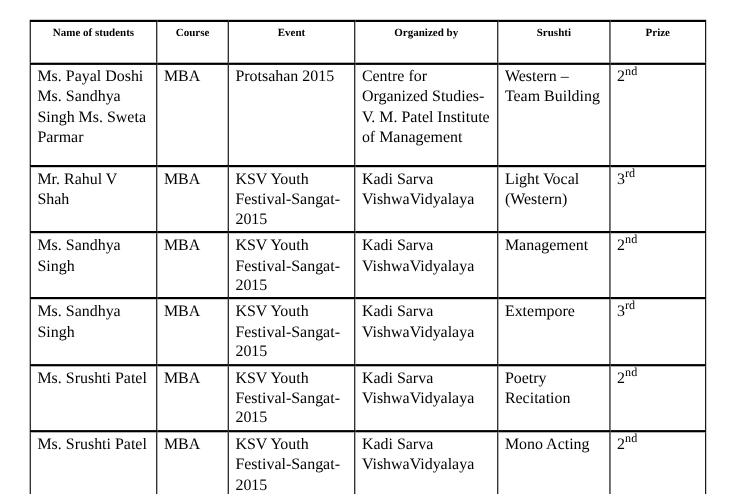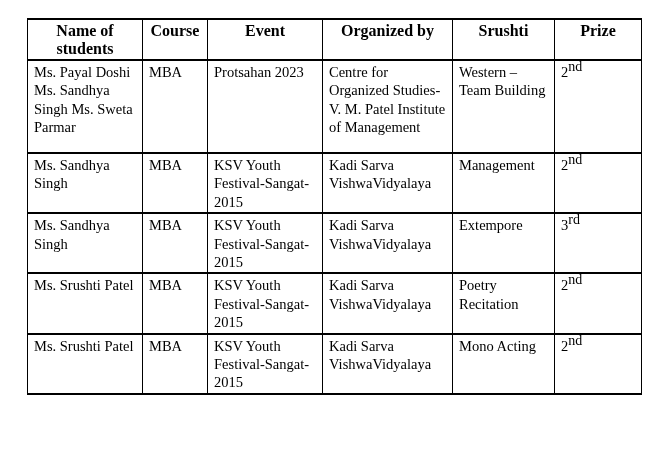--- a/index.html
+++ b/index.html
@@ -25,34 +25,34 @@
   table.doc-table th,
   table.doc-table td {
     border-left: 1px solid #000;
     border-right: 1px solid #000;
     border-top: 2px solid #000;
     border-bottom: 2px solid #000;
     vertical-align: top;
     overflow: hidden;
   }
   table.doc-table th {
-    font-size: 16px;
+    font-size: 10px;
     font-weight: bold;
     text-align: center;
     line-height: 18px;
     padding: 2px 4px 1px 4px;
   }
   table.doc-table td {
     font-size: 14.5px;
     line-height: 18.4px;
     text-align: left;
     padding: 2px 4px 1px 6px;
   }
   table.doc-table td sup {
-    font-size: 14px;
+    font-size: 11px;
     line-height: 0;
     vertical-align: super;
   }
   thead tr { height: 39px; }
   tbody tr:nth-child(1) { height: 93px; margin-top: 21px; }
   tbody tr:nth-child(2) { height: 55px; }
   tbody tr:nth-child(3) { height: 55px; }
   tbody tr:nth-child(4) { height: 56px; }
   tbody tr:nth-child(5) { height: 56px; }
   tbody tr:nth-child(6) { height: 59px; }
@@ -76,24 +76,32 @@
         <th>Event</th>
         <th>Organized by</th>
         <th>Srushti</th>
         <th>Prize</th>
       </tr>
   </thead>
   <tbody>
       <tr>
         <td>Ms. Payal Doshi Ms. Sandhya Singh Ms. Sweta Parmar</td>
         <td>MBA</td>
-        <td>Protsahan 2023</td>
+        <td>Protsahan 2015</td>
         <td>Centre for Organized Studies-V. M. Patel Institute of Management</td>
         <td>Western – Team Building</td>
         <td><span>2</span><sup>nd</sup></td>
+      </tr>
+      <tr>
+        <td>Mr. Rahul V Shah</td>
+        <td>MBA</td>
+        <td>KSV Youth Festival-Sangat-2015</td>
+        <td>Kadi Sarva VishwaVidyalaya</td>
+        <td>Light Vocal (Western)</td>
+        <td><span>3</span><sup>rd</sup></td>
       </tr>
       <tr>
         <td>Ms. Sandhya Singh</td>
         <td>MBA</td>
         <td>KSV Youth Festival-Sangat-2015</td>
         <td>Kadi Sarva VishwaVidyalaya</td>
         <td>Management</td>
         <td><span>2</span><sup>nd</sup></td>
       </tr>
       <tr>

